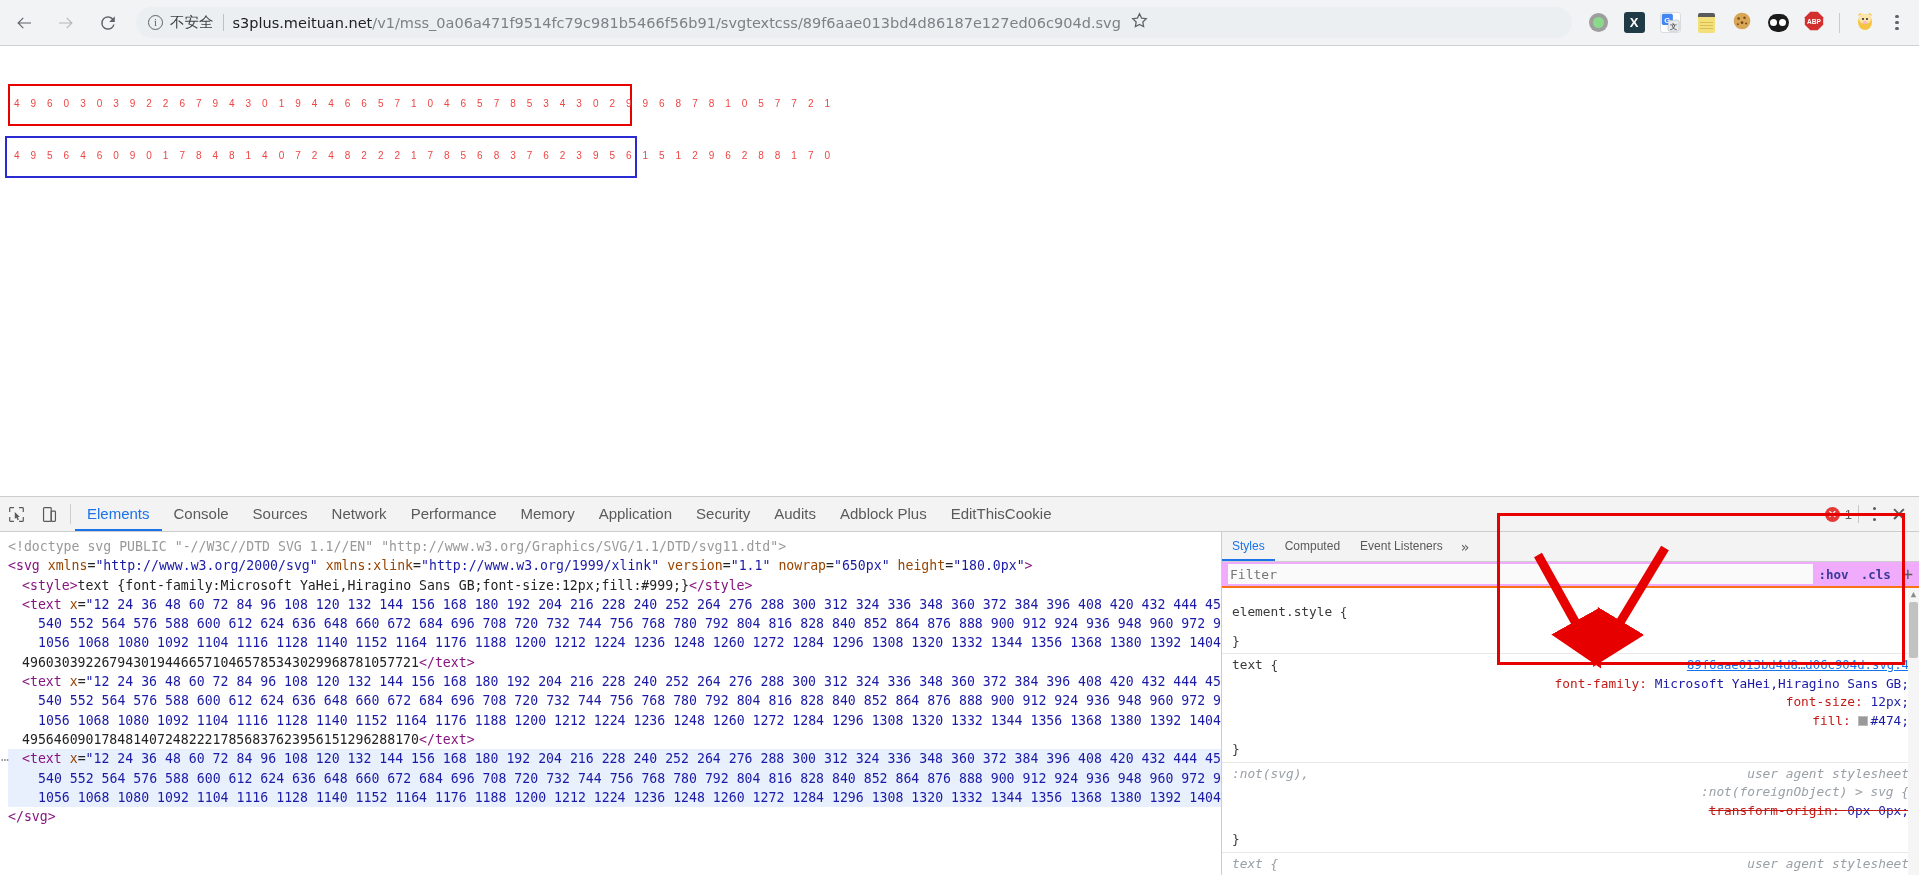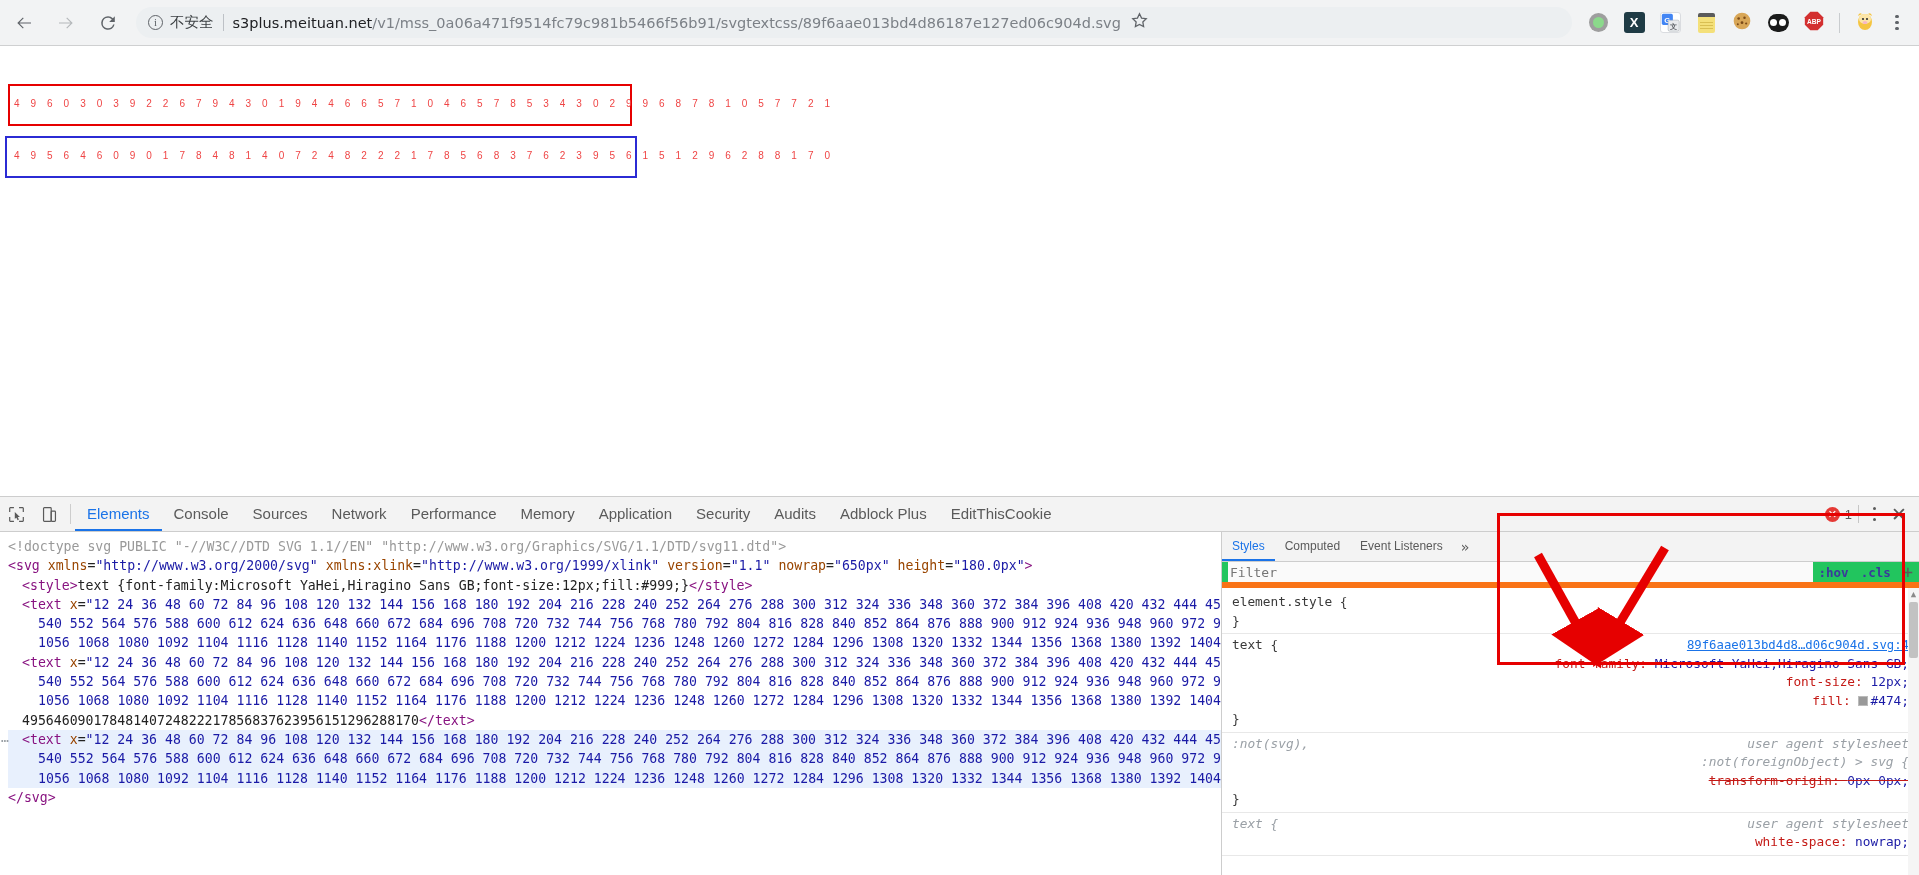--- a/index.html
+++ b/index.html
@@ -182,35 +182,35 @@
   .st-tab {
     display:flex; align-items:center; padding: 0 10px; font-size: 12px;
     color:#5a5a5a; font-family:"Liberation Sans",sans-serif;
     border-bottom: 2px solid transparent;
   }
   .st-tab.active { color:#1a73e8; border-bottom-color:#1a73e8; }
   .st-more { display:flex;align-items:center;padding:0 8px;color:#5a5a5a;font-size:14px;}
 
   #styles-filterbar {
     height: 26px; display:flex; align-items:center;
-    border-bottom: 6px solid #f97316; background:#22c55e; padding-left:6px;
+    border-bottom: 2px solid #f97316; background:#f0abfc; padding-left:6px;
   }
   #filter-input {
     flex:1; border:none; outline:none; background:#fafafa;
     font-size:13px; color:#9aa0a6; height:20px;
     font-family:"DejaVu Sans Mono", monospace;
   }
   .st-chip { font-size:12.5px; color:#3a3a9a; font-weight:bold; padding:0 6px;
     font-family:"DejaVu Sans Mono", monospace;}
   .st-plus { font-size:17px; color:#5a5a5a; padding:0 6px; line-height:1;}
 
   #styles-rules { flex:1; overflow:hidden; font-size:12.8px; line-height:18.5px;
     padding: 3px 0 0 0; }
   .rule { padding: 2px 10px 3px 10px; border-bottom: 1px solid #e8e8e8; position:relative; }
-  .rule .sel { color:#3a3a3a; }
+  .rule .sel { color:#3a3a3a;margin-top:10px; }
   .rule .ua  { color:#9aa0a6; font-style: italic; float:right;text-align:center; }
   .rule .uasel { color:#9aa0a6; font-style: italic; text-align: right; }
   .prop { padding-left: 18px; color:#c41a16;text-align:right; }
   .prop .pv { color:#1a1aa6; }
   .prop.struck { text-decoration: line-through; color:#c41a16; }
   .srclink { color:#1a73e8; text-decoration: underline; float:right; font-size:12.3px;}
   .swatch { display:inline-block; width:10px; height:10px; background:#999;
     border:1px solid #bbb; vertical-align:-1px; margin-right:2px; }
 
   #styles-scrollbar { position:absolute; right:0; top:56px; width:11px; bottom:0;
@@ -423,20 +423,23 @@
           <span class="tk-punc">&lt;</span><span class="tk-tag">text</span>
           <span class="tk-attr">x</span><span class="tk-eq">=</span><span class="tk-val">"</span><span class="tk-val">12 24 36 48 60 72 84 96 108 120 132 144 156 168 180 192 204 216 228 240 252 264 276 288 300 312 324 336 348 360 372 384 396 408 420 432 444 456 468 480 492 504 516 528</span>
         </div>
         <div class="dom-line" style="padding-left:30px">
           <span class="tk-val">540 552 564 576 588 600 612 624 636 648 660 672 684 696 708 720 732 744 756 768 780 792 804 816 828 840 852 864 876 888 900 912 924 936 948 960 972 984 996 1008 1020 1032 1044</span>
         </div>
         <div class="dom-line" style="padding-left:30px">
           <span class="tk-val">1056 1068 1080 1092 1104 1116 1128 1140 1152 1164 1176 1188 1200 1212 1224 1236 1248 1260 1272 1284 1296 1308 1320 1332 1344 1356 1368 1380 1392 1404 1416 1428 1440 </span>
           
         </div>
+        <div class="dom-line" style="padding-left:14px">
+          <span class="tk-text">49603039226794301944665710465785343029968781057721</span><span class="tk-punc">&lt;/</span><span class="tk-tag">text</span><span class="tk-punc">&gt;</span>
+        </div>
       </div>
 
       <div class="dom-wrap">
         <div class="dom-line" style="padding-left:14px">
           <span class="tk-punc">&lt;</span><span class="tk-tag">text</span>
           <span class="tk-attr">x</span><span class="tk-eq">=</span><span class="tk-val">"</span><span class="tk-val">12 24 36 48 60 72 84 96 108 120 132 144 156 168 180 192 204 216 228 240 252 264 276 288 300 312 324 336 348 360 372 384 396 408 420 432 444 456 468 480 492 504 516 528</span>
         </div>
         <div class="dom-line" style="padding-left:30px">
           <span class="tk-val">540 552 564 576 588 600 612 624 636 648 660 672 684 696 708 720 732 744 756 768 780 792 804 816 828 840 852 864 876 888 900 912 924 936 948 960 972 984 996 1008 1020 1032 1044</span>
         </div>

